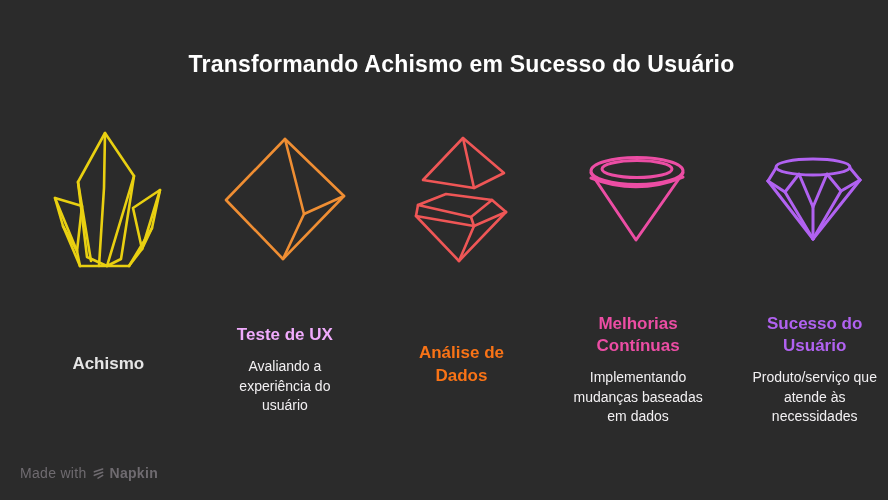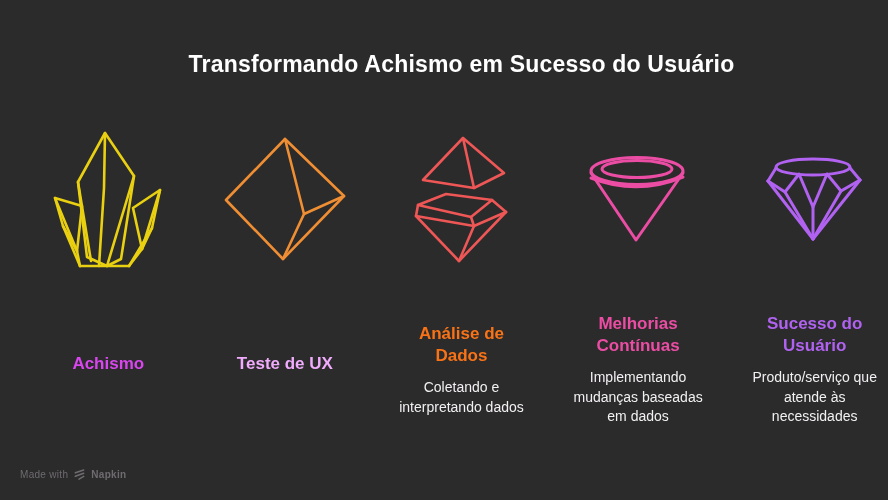--- a/index.html
+++ b/index.html
@@ -23,21 +23,21 @@
   .stage-title{
     font-size:17px;font-weight:700;line-height:1.3;max-width:140px;
     margin-bottom:11px;white-space:pre-line;
   }
   .stage-desc{
     font-size:14px;line-height:1.4;color:#f2f0f2;max-width:162px;
     white-space:pre-line;
   }
   .footer{
     position:absolute;left:20px;bottom:19px;display:flex;align-items:center;
-    gap:5px;color:#6f6b70;font-size:10px;letter-spacing:.3px;cursor:pointer;
+    gap:5px;color:#6f6b70;font-size:14px;letter-spacing:.3px;cursor:pointer;
   }
   .footer .brand{font-weight:700;text-align:right;}
   svg.gem{display:block;}
 </style>
 </head>
 <body>
 
 <div class="canvas" style="background-color: rgb(43, 43, 43); padding-left: 35px;">
 
   <div class="page-title" style="color: rgb(255, 255, 255);">Transformando Achismo em Sucesso do Usuário</div>
@@ -58,36 +58,39 @@
             <path d="M30 120 L33 135"></path>
             <path d="M113 59 L86 77 L95 118 L105 97 Z"></path>
             <path d="M113 59 L95 118"></path>
             <path d="M105 97 L82 135"></path>
             <path d="M95 118 L82 135"></path>
             <path d="M33 135 L82 135"></path>
           </g>
         </svg>
       </div>
       <div class="text-wrap">
-        <div class="stage-title" style="color: #d946ef;">Achismo</div>
+        <div class="stage-title" style="color: #e5e5e5;">Achismo</div>
       </div>
     </div>
 
     <div class="stage">
       <div class="icon-wrap">
         <svg class="gem" width="122" height="126" viewBox="0 0 122 126">
           <g fill="none" stroke-width="2.6" stroke-linejoin="round" stroke-linecap="round" stroke="#ef8e33">
             <path d="M61 2 L120 59 L59 122 L2 63 Z"></path>
             <path d="M61 2 L80 77 L59 122"></path>
             <path d="M80 77 L120 59"></path>
           </g>
         </svg>
       </div>
       <div class="text-wrap">
         <div class="stage-title" style="color: #f0abfc;">Teste de UX</div>
+        <div class="stage-desc">Avaliando a
+experiência do
+usuário</div>
       </div>
     </div>
 
     <div class="stage">
       <div class="icon-wrap">
         <svg class="gem" width="95" height="128" viewBox="0 0 95 128">
           <g fill="none" stroke-width="2.6" stroke-linejoin="round" stroke-linecap="round" stroke="#ef5656">
             <path d="M49 2 L9 44 L60 52 L90 37 Z"></path>
             <path d="M49 2 L60 52"></path>
             <path d="M4 69 L32 58 L78 64 L57 81 Z"></path>
@@ -95,22 +98,20 @@
             <path d="M4 69 L2 80 L60 90 L92 76"></path>
             <path d="M57 81 L60 90"></path>
             <path d="M2 80 L45 125 L92 76"></path>
             <path d="M60 90 L45 125"></path>
           </g>
         </svg>
       </div>
       <div class="text-wrap">
         <div class="stage-title" style="color: #f97316;">Análise de
 Dados</div>
-        <div class="stage-desc">Coletando e
-interpretando dados</div>
       </div>
     </div>
 
     <div class="stage">
       <div class="icon-wrap">
         <svg class="gem" width="100" height="90" viewBox="0 0 100 90">
           <g fill="none" stroke-width="3" stroke-linejoin="round" stroke-linecap="round" stroke="#ec4da4">
             <ellipse cx="49" cy="16" rx="46" ry="13.5"></ellipse>
             <ellipse cx="49" cy="14" rx="35" ry="8.5"></ellipse>
             <path d="M3 23 Q49 41 95 22"></path>

